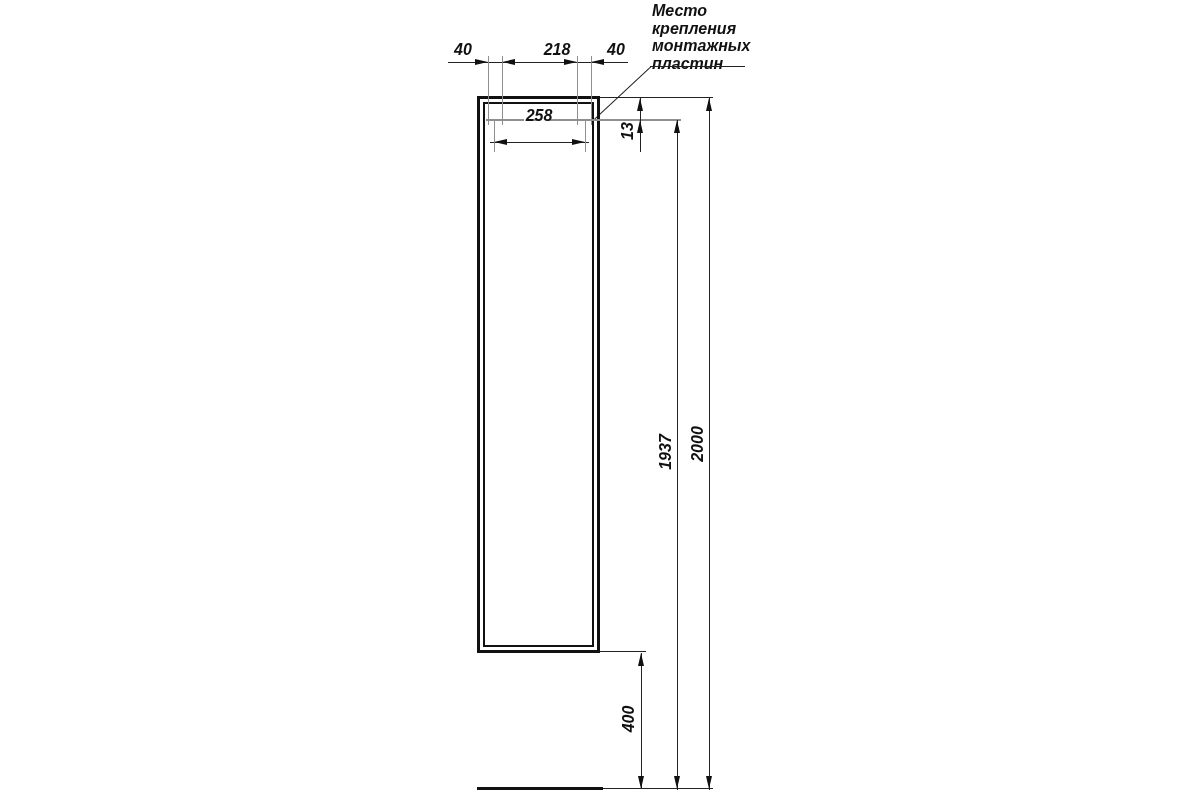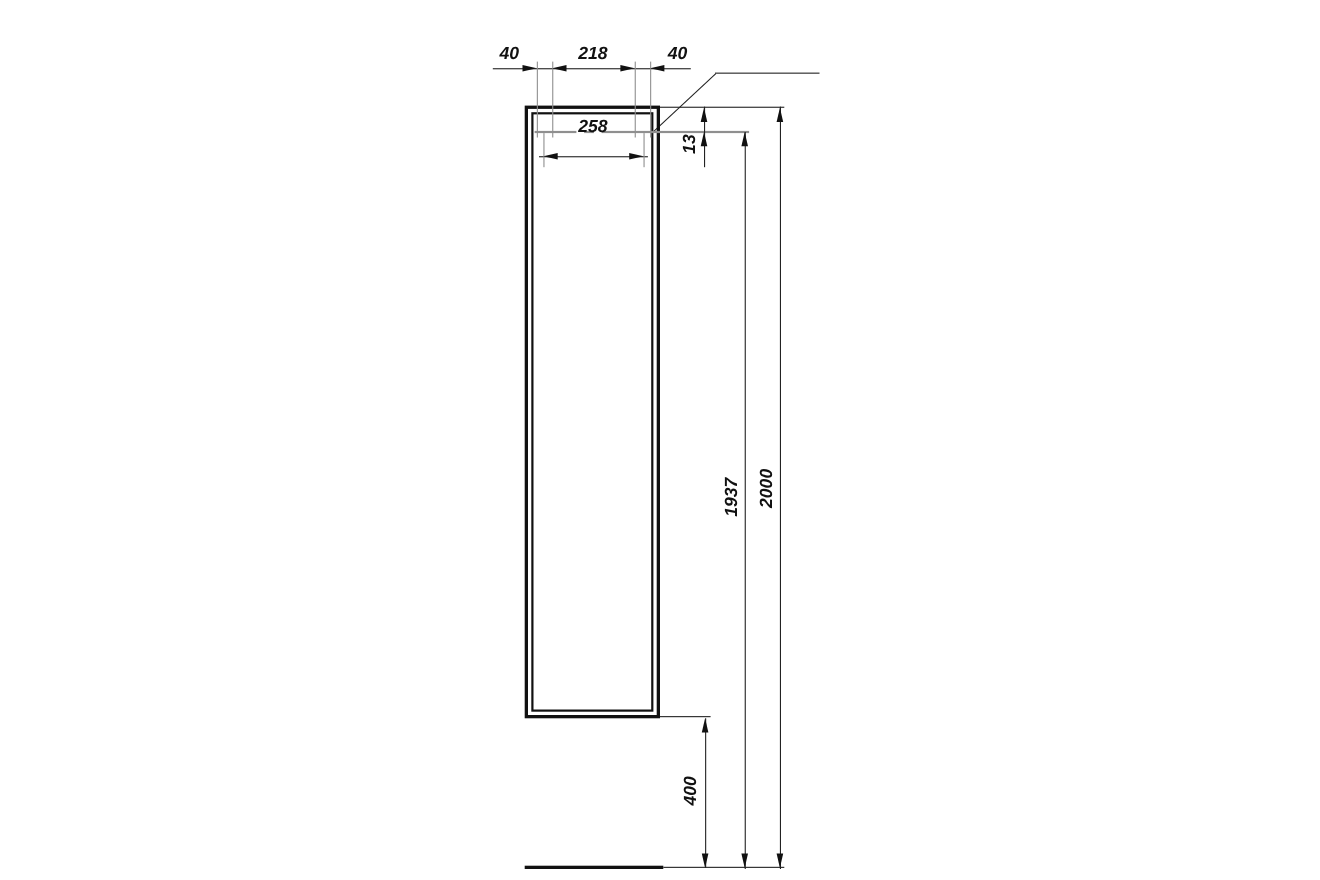--- a/index.html
+++ b/index.html
@@ -26,20 +26,26 @@
   .ar.l{border-right:13px solid #111;border-top:3px solid transparent;border-bottom:3px solid transparent;}
   .ar.u{border-bottom:13px solid #111;border-left:3px solid transparent;border-right:3px solid transparent;}
   .ar.d{border-top:13px solid #111;border-left:3px solid transparent;border-right:3px solid transparent;}
   .diag{transform-origin:0 0;}
 </style>
 </head>
 <body>
 
 <div id="canvas">
 
+  <div class="note">
+    <div>Место</div>
+    <div>крепления</div>
+    <div>монтажных</div>
+    <div>пластин</div>
+  </div>
 
   <div class="ln diag" style="left:594px;top:119px;width:77px;height:1px;transform:rotate(-42.9deg);"></div>
   <div class="ln" style="left:650px;top:66px;width:95px;height:1px;"></div>
 
   <div class="rect" style="left:477px;top:96px;width:123px;height:557px;border:3px solid #111;"></div>
   <div class="rect" style="left:483px;top:102px;width:111px;height:545px;border:2px solid #111;"></div>
 
   <div class="ln gray" style="left:486px;top:119px;width:38px;height:2px;"></div>
   <div class="ln gray" style="left:531px;top:119px;width:9px;height:2px;"></div>
   <div class="ln gray" style="left:547px;top:119px;width:134px;height:2px;"></div>
@@ -47,21 +53,21 @@
   <div class="ln" style="left:448px;top:62px;width:180px;height:1px;"></div>
   <div class="ln gray" style="left:488px;top:56px;width:1px;height:69px;"></div>
   <div class="ln gray" style="left:502px;top:56px;width:1px;height:69px;"></div>
   <div class="ln gray" style="left:577px;top:56px;width:1px;height:69px;"></div>
   <div class="ln gray" style="left:591px;top:56px;width:1px;height:69px;"></div>
   <div class="ar r" style="left:475px;top:59px;"></div>
   <div class="ar l" style="left:502px;top:59px;"></div>
   <div class="ar r" style="left:564px;top:59px;"></div>
   <div class="ar l" style="left:591px;top:59px;"></div>
   <div class="dimtxt" style="left:433px;top:42px;width:60px;">40</div>
-  <div class="dimtxt" style="left:509px;top:42px;width:60px;">218</div>
+  <div class="dimtxt" style="left:527px;top:42px;width:60px;">218</div>
   <div class="dimtxt" style="left:586px;top:42px;width:60px;">40</div>
 
   <div class="ln" style="left:490px;top:142px;width:99px;height:1px;"></div>
   <div class="ln gray" style="left:494px;top:121px;width:1px;height:31px;"></div>
   <div class="ln gray" style="left:585px;top:121px;width:1px;height:31px;"></div>
   <div class="ar l" style="left:494px;top:139px;"></div>
   <div class="ar r" style="left:572px;top:139px;"></div>
   <div class="dimtxt" style="left:509px;top:108px;width:60px;">258</div>
 
   <div class="ln" style="left:640px;top:97px;width:1px;height:55px;"></div>

